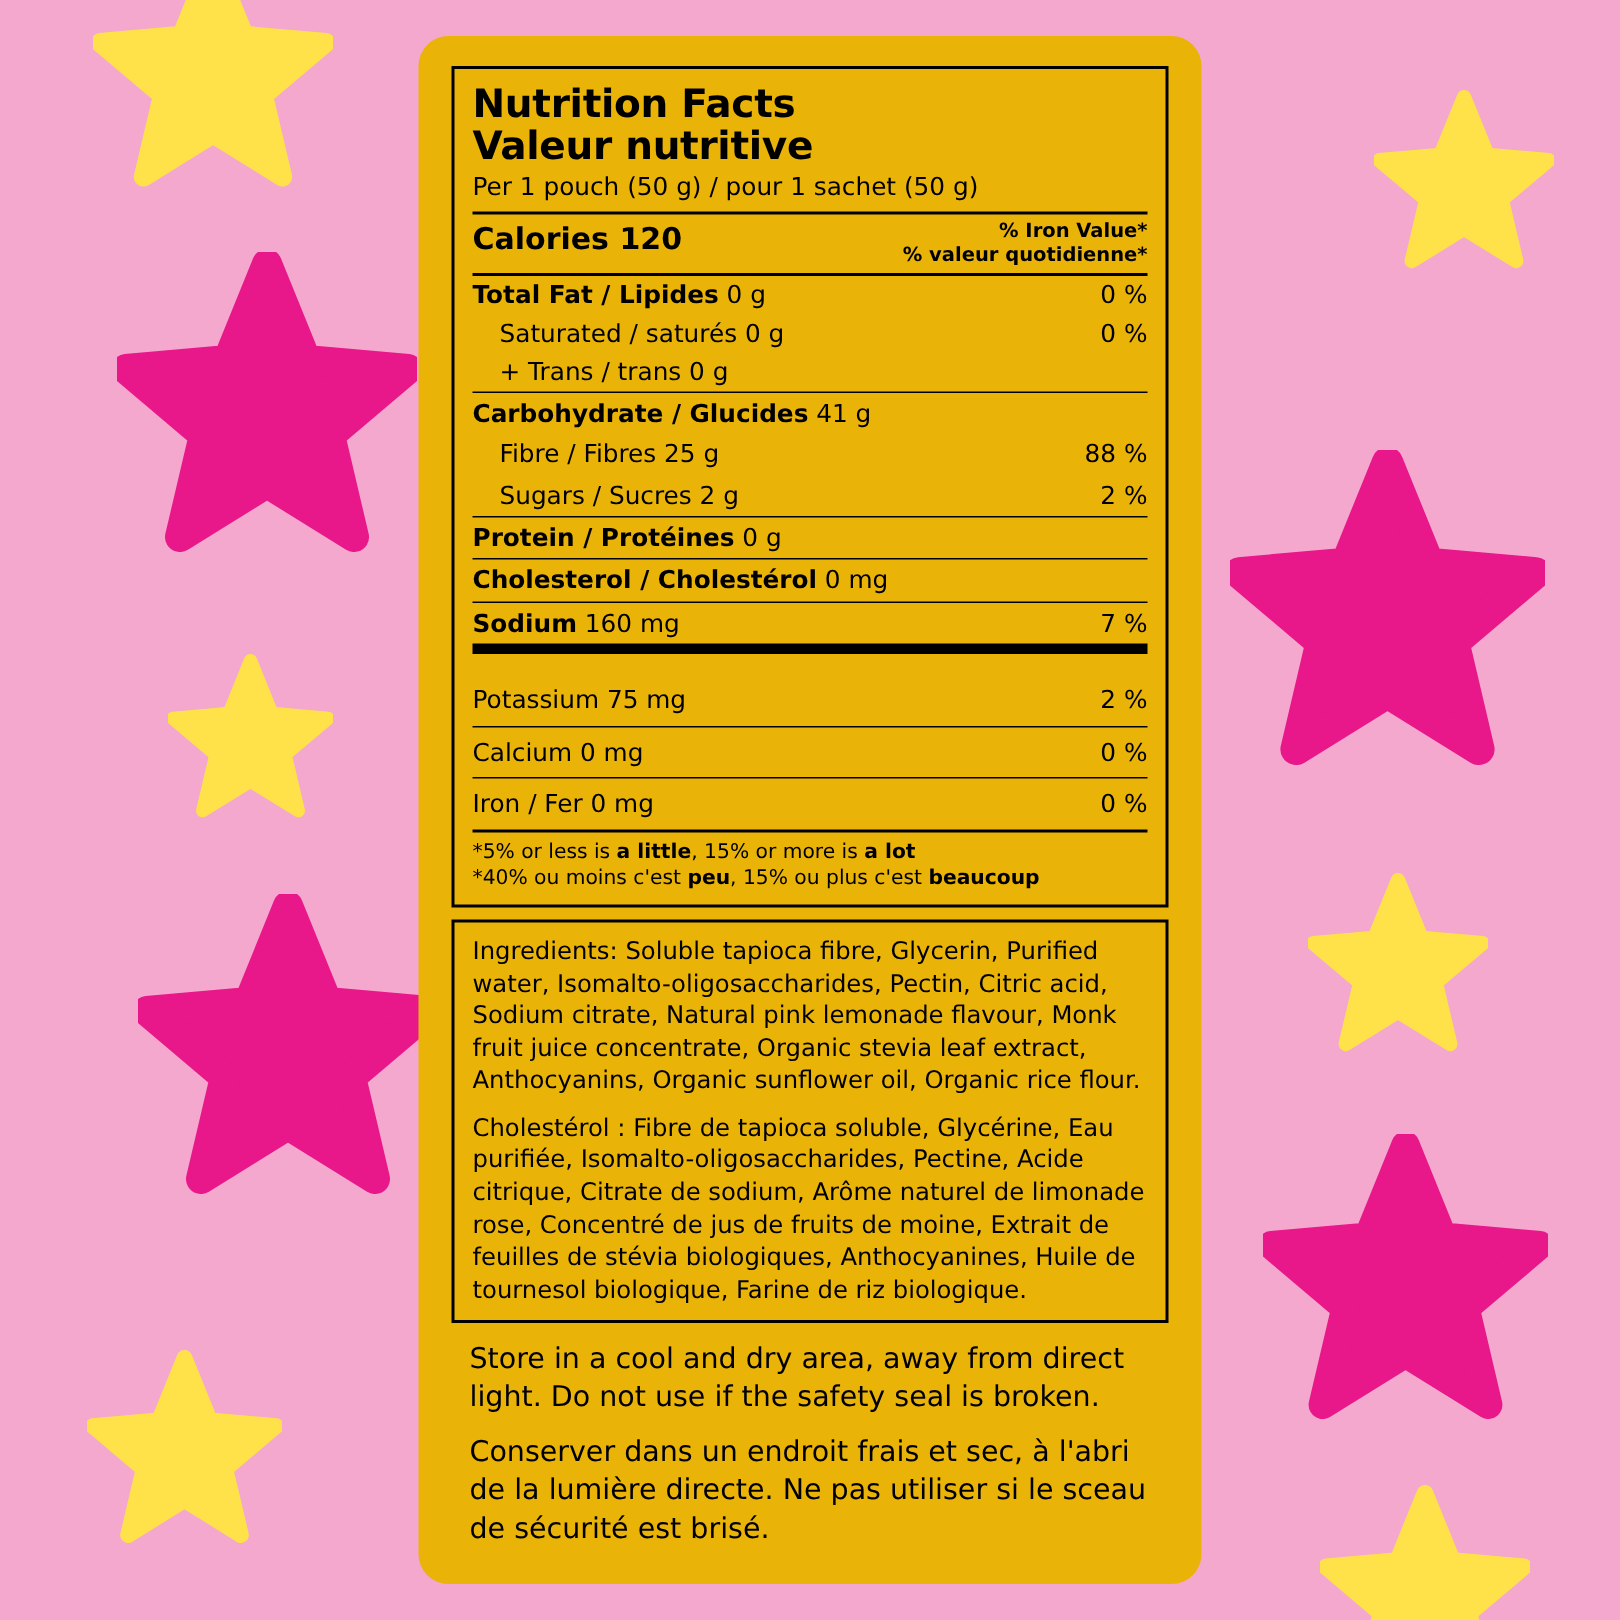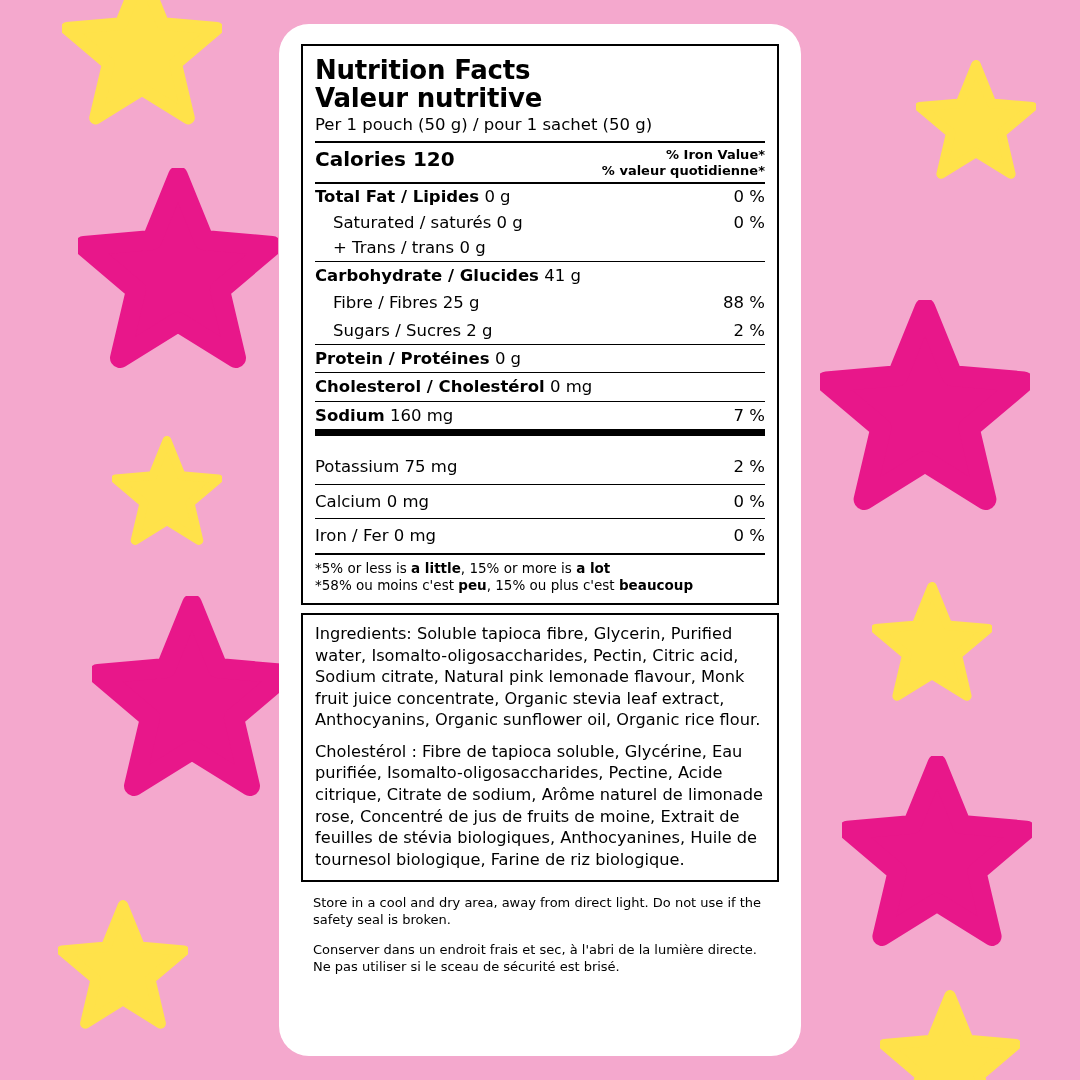--- a/index.html
+++ b/index.html
@@ -26,22 +26,22 @@
     display: block;
   }
 
   
   .label-card {
     position: absolute;
     left: 279px;
     top: 24px;
     width: 522px;
     height: 1032px;
-    background: #ffffff;
-    border-radius: 30px;
+    background: #eab308;
+    border-radius: 20px;
     box-sizing: border-box;
     padding: 20px 18px 18px 18px;
   }
 
   .nf-box {
     border: 2.5px solid #000;
     box-sizing: border-box;
     padding: 10px 12px 8px 12px;
     margin: 0 4px;
   }
@@ -132,21 +132,21 @@
     margin: 0 0 10px 0;
     text-align: left;
   }
   .ing-para:last-child { margin-bottom: 0; }
   .ing-label { font-weight: normal; }
 
   .storage {
     padding: 12px 14px 0 16px;
   }
   .storage p {
-    font-size: 13px;
+    font-size: 19px;
     line-height: 1.32;
     color: #000;
     margin: 0 0 12px 0;
   }
   .storage p:last-child { margin-bottom: 0; }
 </style>
 </head>
 <body>
 
 <div id="stage">
@@ -252,21 +252,21 @@
         <div class="left">Calcium 0 mg</div>
         <div class="right">0 %</div>
       </div>
       <div class="row rule-med" style="padding-top:6px;padding-bottom:6px;">
         <div class="left">Iron / Fer 0 mg</div>
         <div class="right">0 %</div>
       </div>
 
       <div class="footnote">
         <div><span>*5% or less is </span><b class="bold">a little</b><span>, 15% or more is </span><b class="bold">a lot</b></div>
-        <div><span>*58% ou moins c'est </span><b class="bold">peu</b><span>, 15% ou plus c'est </span><b class="bold">beaucoup</b></div>
+        <div><span>*40% ou moins c'est </span><b class="bold">peu</b><span>, 15% ou plus c'est </span><b class="bold">beaucoup</b></div>
       </div>
     </div>
 
     <div class="ing-box" style="margin-top:8px; border-top:2.5px solid #000;">
       <p class="ing-para"><span class="ing-label">Ingredients:</span><span> Soluble tapioca fibre, Glycerin, Purified water, Isomalto-oligosaccharides, Pectin, Citric acid, Sodium citrate, Natural pink lemonade flavour, Monk fruit juice concentrate, Organic stevia leaf extract, Anthocyanins, Organic sunflower oil, Organic rice flour.</span></p>
       <p class="ing-para"><span class="ing-label">Cholestérol :</span><span> Fibre de tapioca soluble, Glycérine, Eau purifiée, Isomalto-oligosaccharides, Pectine, Acide citrique, Citrate de sodium, Arôme naturel de limonade rose, Concentré de jus de fruits de moine, Extrait de feuilles de stévia biologiques, Anthocyanines, Huile de tournesol biologique, Farine de riz biologique.</span></p>
     </div>
 
     <div class="storage">
       <p>Store in a cool and dry area, away from direct light. Do not use if the safety seal is broken.</p>

